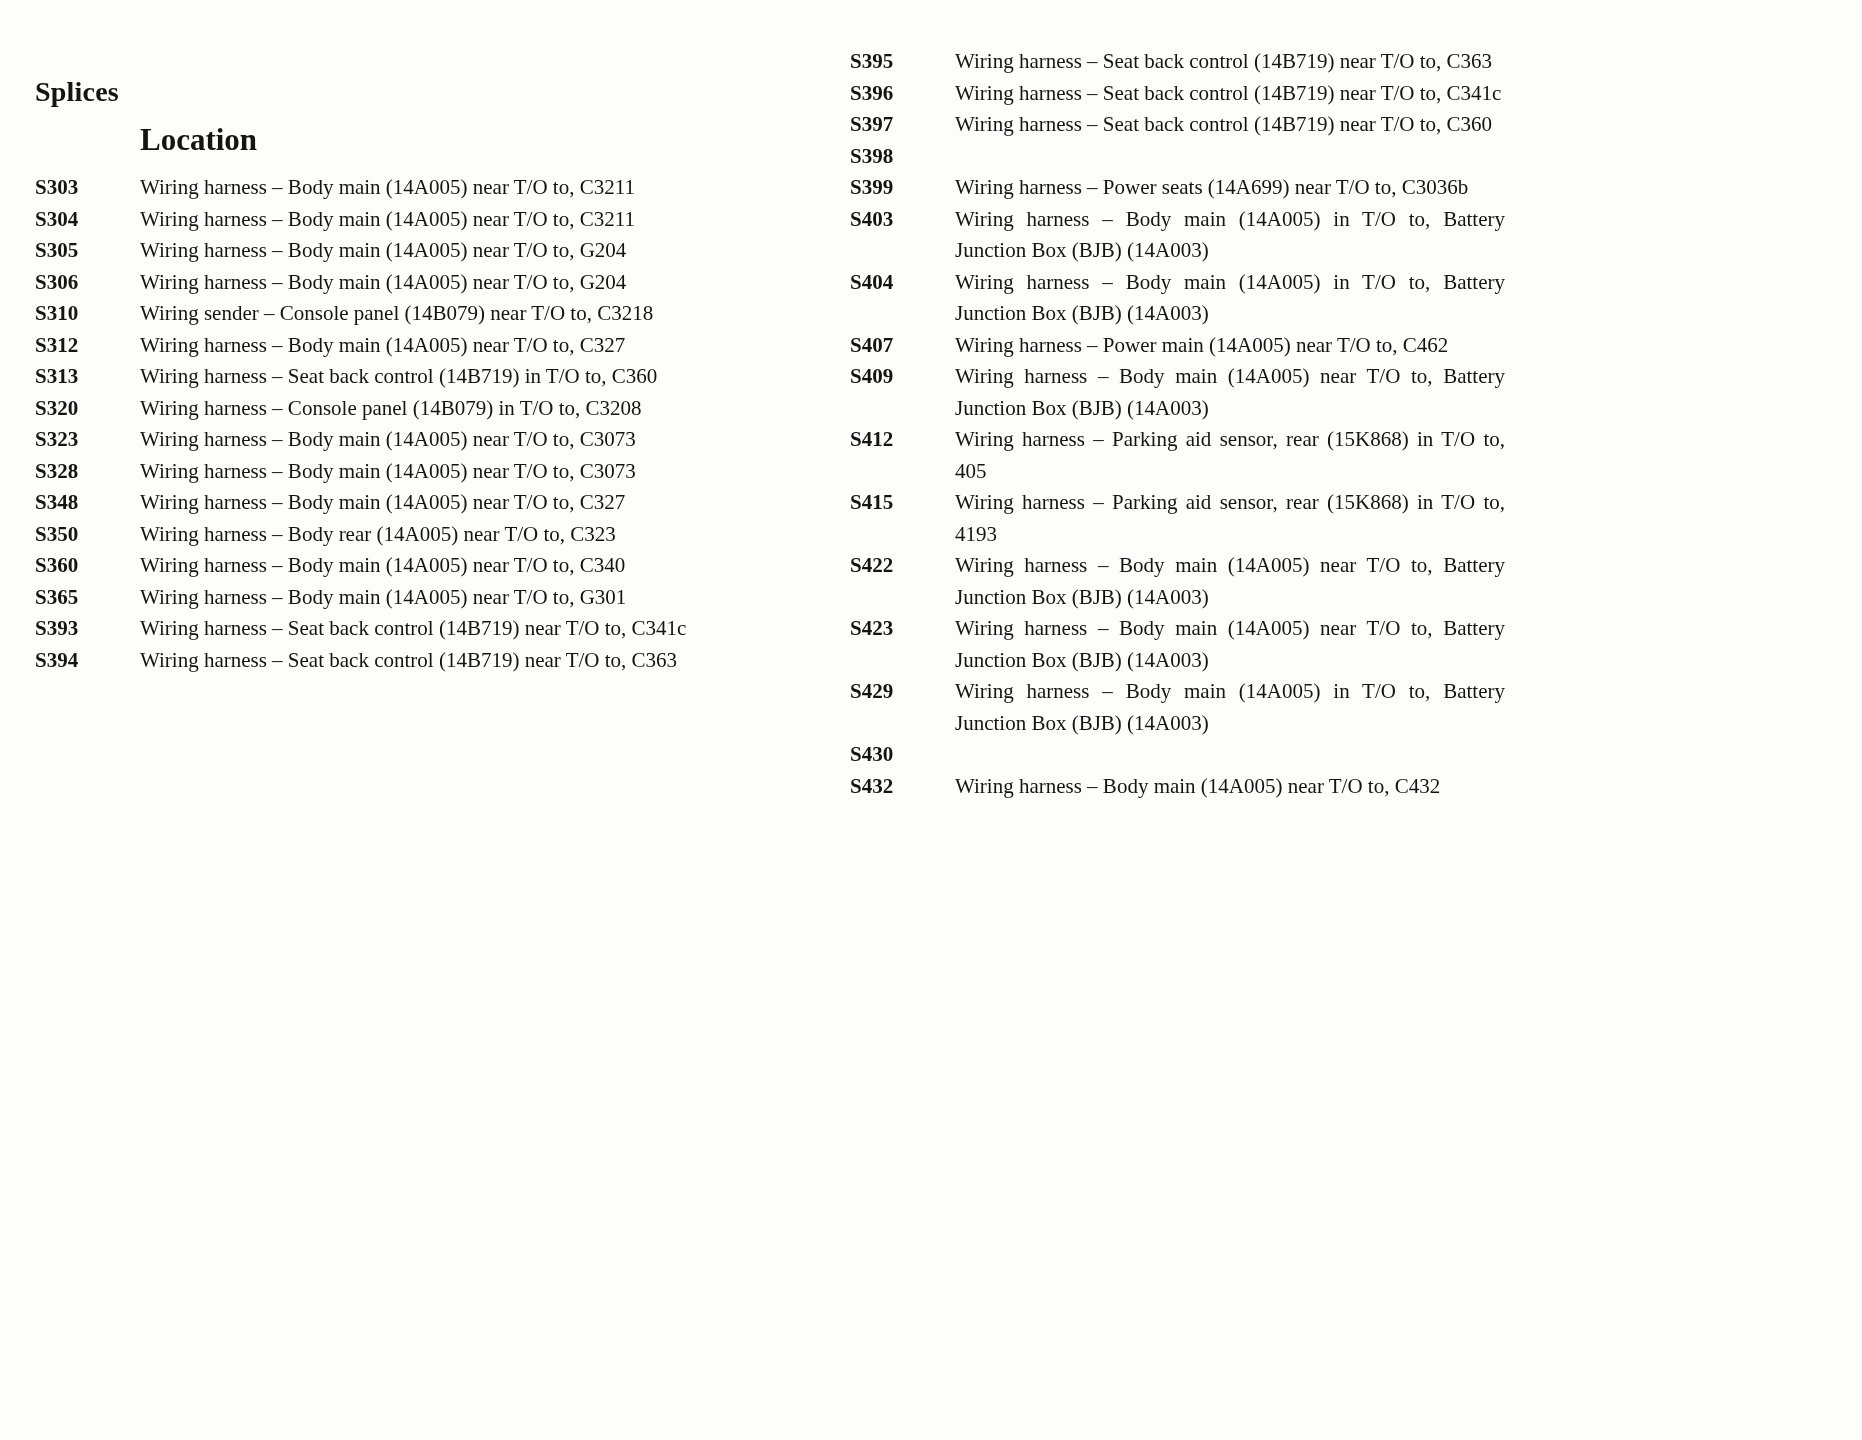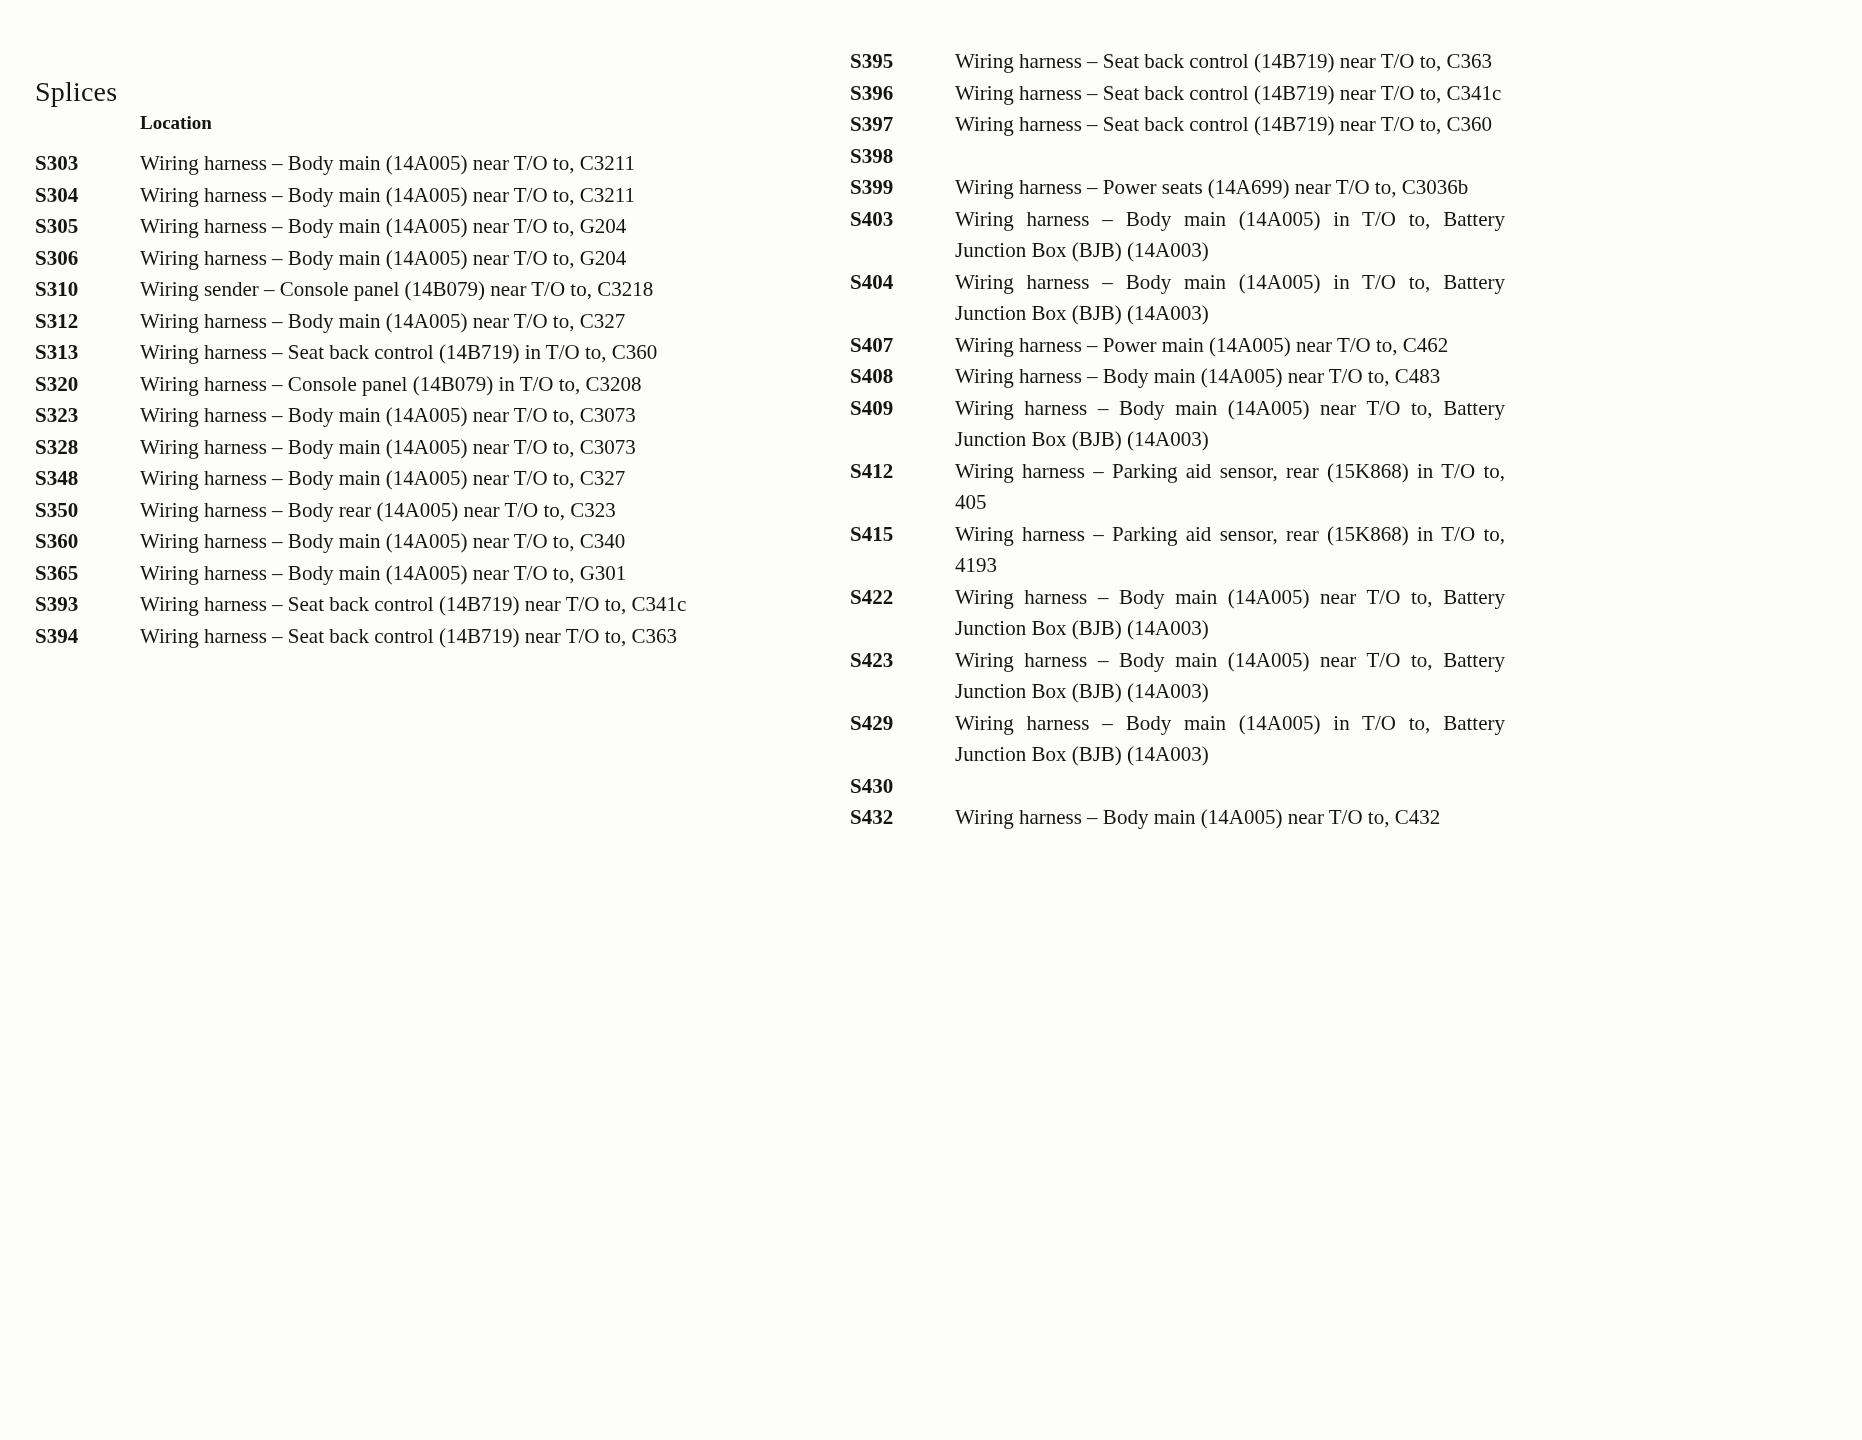--- a/index.html
+++ b/index.html
@@ -24,26 +24,26 @@
     top: 76px;
     width: 655px;
   }
   .col-right {
     left: 850px;
     top: 46px;
     width: 655px;
   }
   .page-title {
     font-size: 28px;
-    font-weight: normal;
-    margin: 0 0 4px 0;
+    font-weight: bold;
+    margin: 0 0 14px 0;
     letter-spacing: 0.2px;
   }
   .loc-header {
-    font-size: 19px;
+    font-size: 31px;
     font-weight: bold;
     margin: 0 0 14px 105px;
   }
   .entries {
     width: 100%;
   }
   .entry {
     display: flex;
     align-items: flex-start;
     font-size: 21px;
@@ -186,24 +186,20 @@
   <div class="entry">
     <span class="code">S404</span>
     <span class="loc">Wiring harness – Body main (14A005) in T/O to, Battery Junction Box (BJB) (14A003)</span>
   </div>
 
   <div class="entry">
     <span class="code">S407</span>
     <span class="loc">Wiring harness – Power main (14A005) near T/O to, C462</span>
   </div>
 
-  <div class="entry">
-    <span class="code">S408</span>
-    <span class="loc">Wiring harness – Body main (14A005) near T/O to, C483</span>
-  </div>
 
   <div class="entry">
     <span class="code">S409</span>
     <span class="loc">Wiring harness – Body main (14A005) near T/O to, Battery Junction Box (BJB) (14A003)</span>
   </div>
 
   <div class="entry">
     <span class="code">S412</span>
     <span class="loc">Wiring harness – Parking aid sensor, rear (15K868) in T/O to, 405</span>
   </div>

